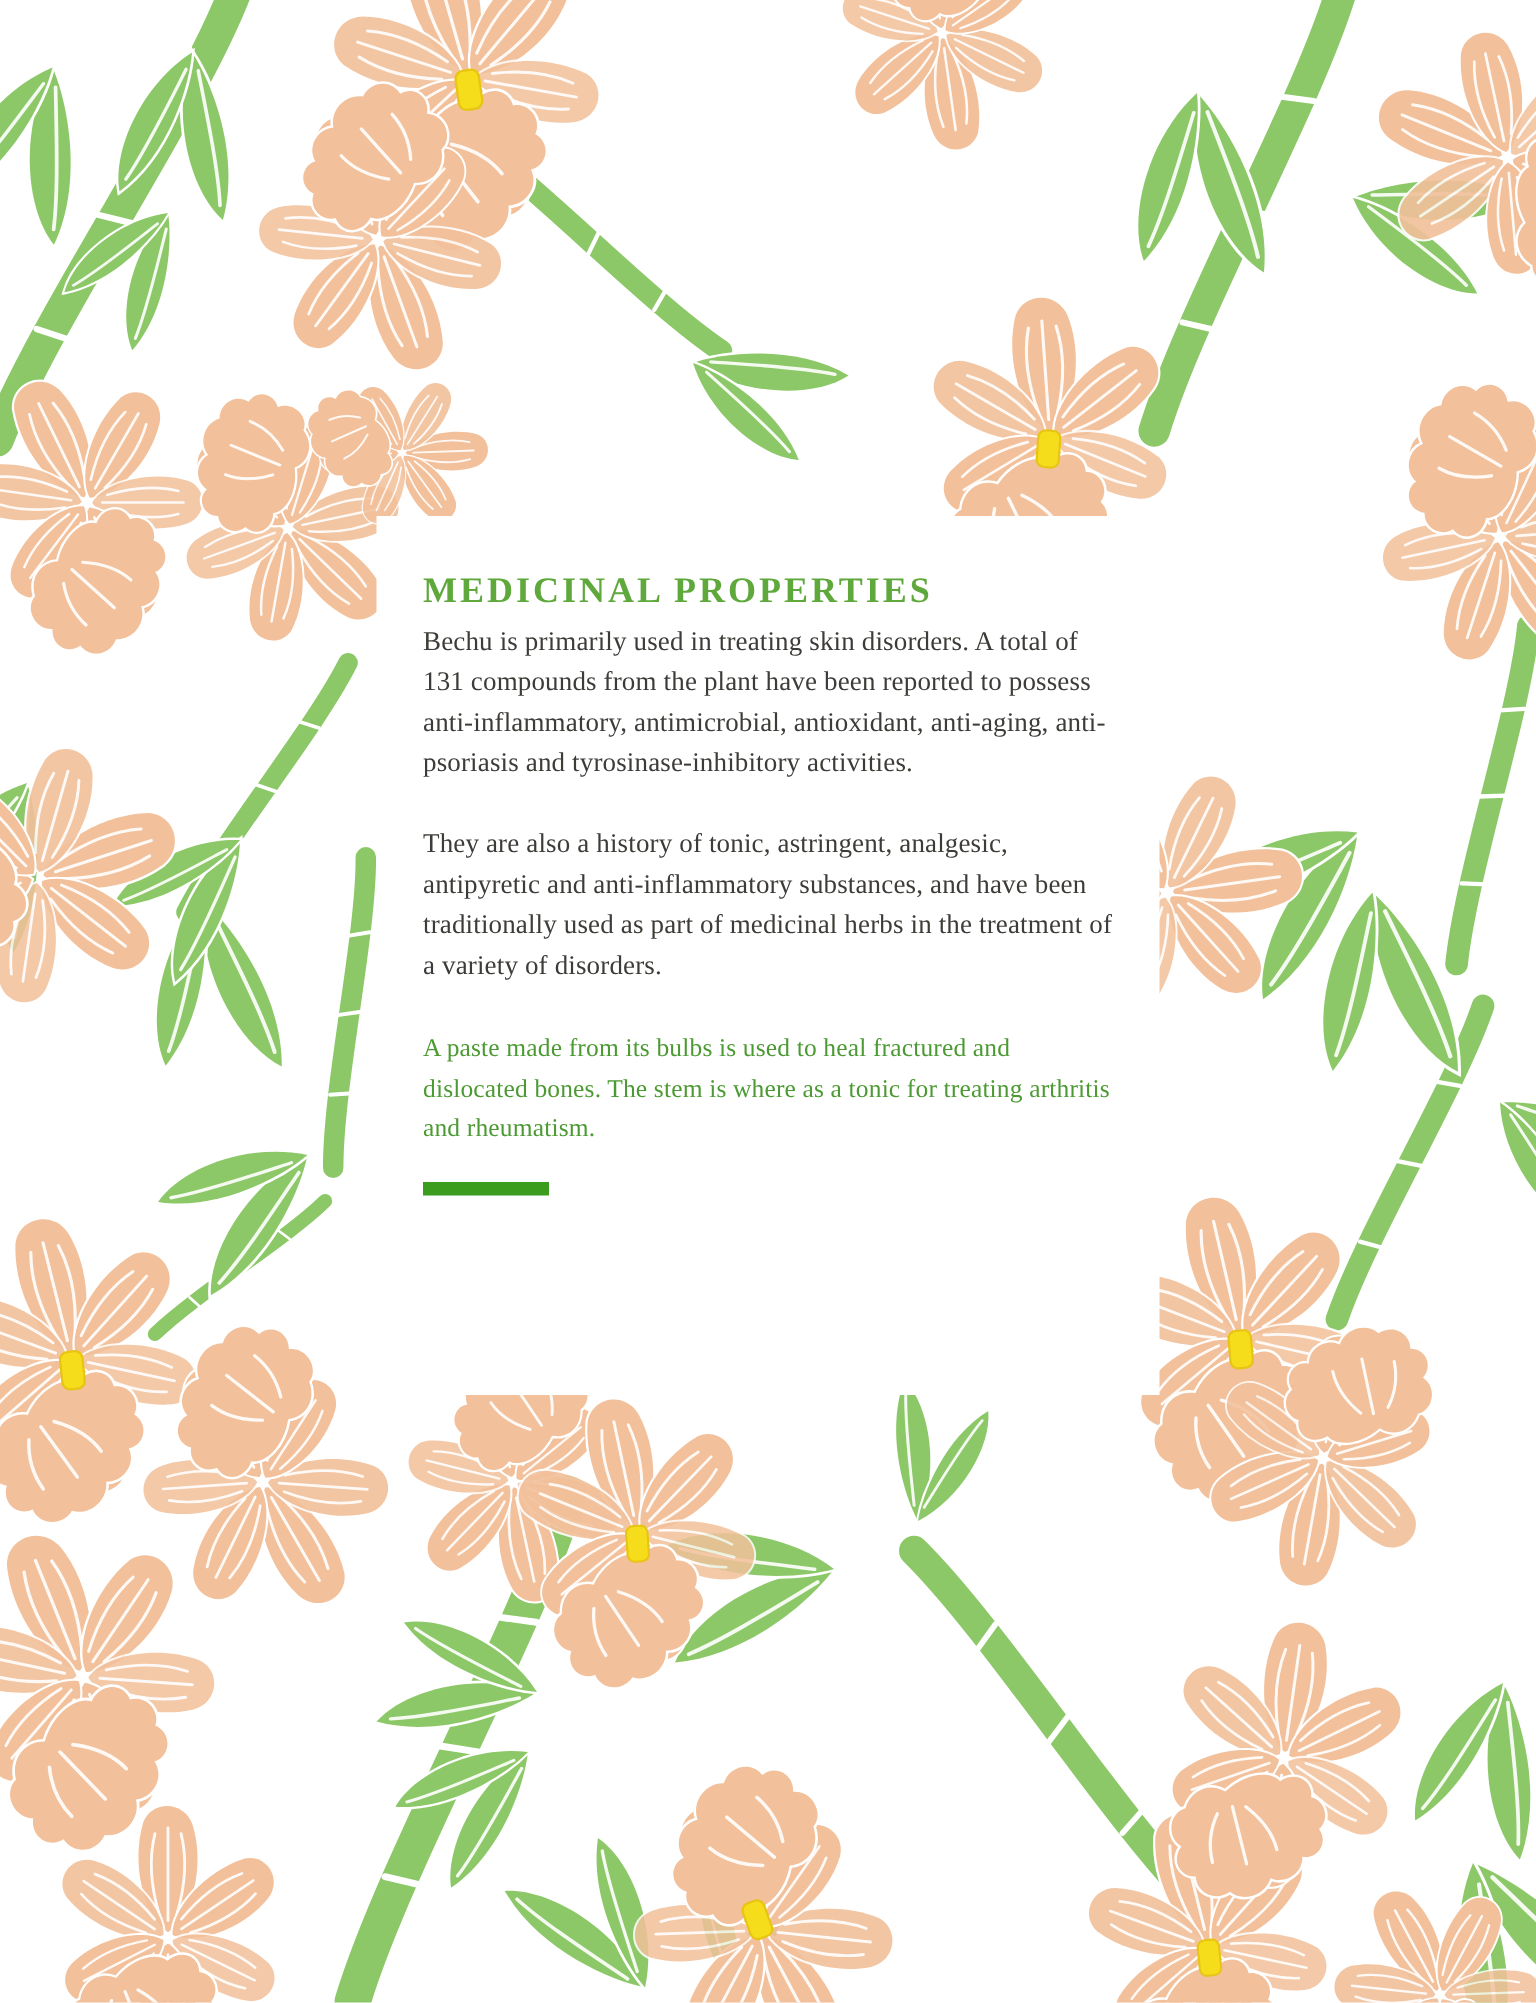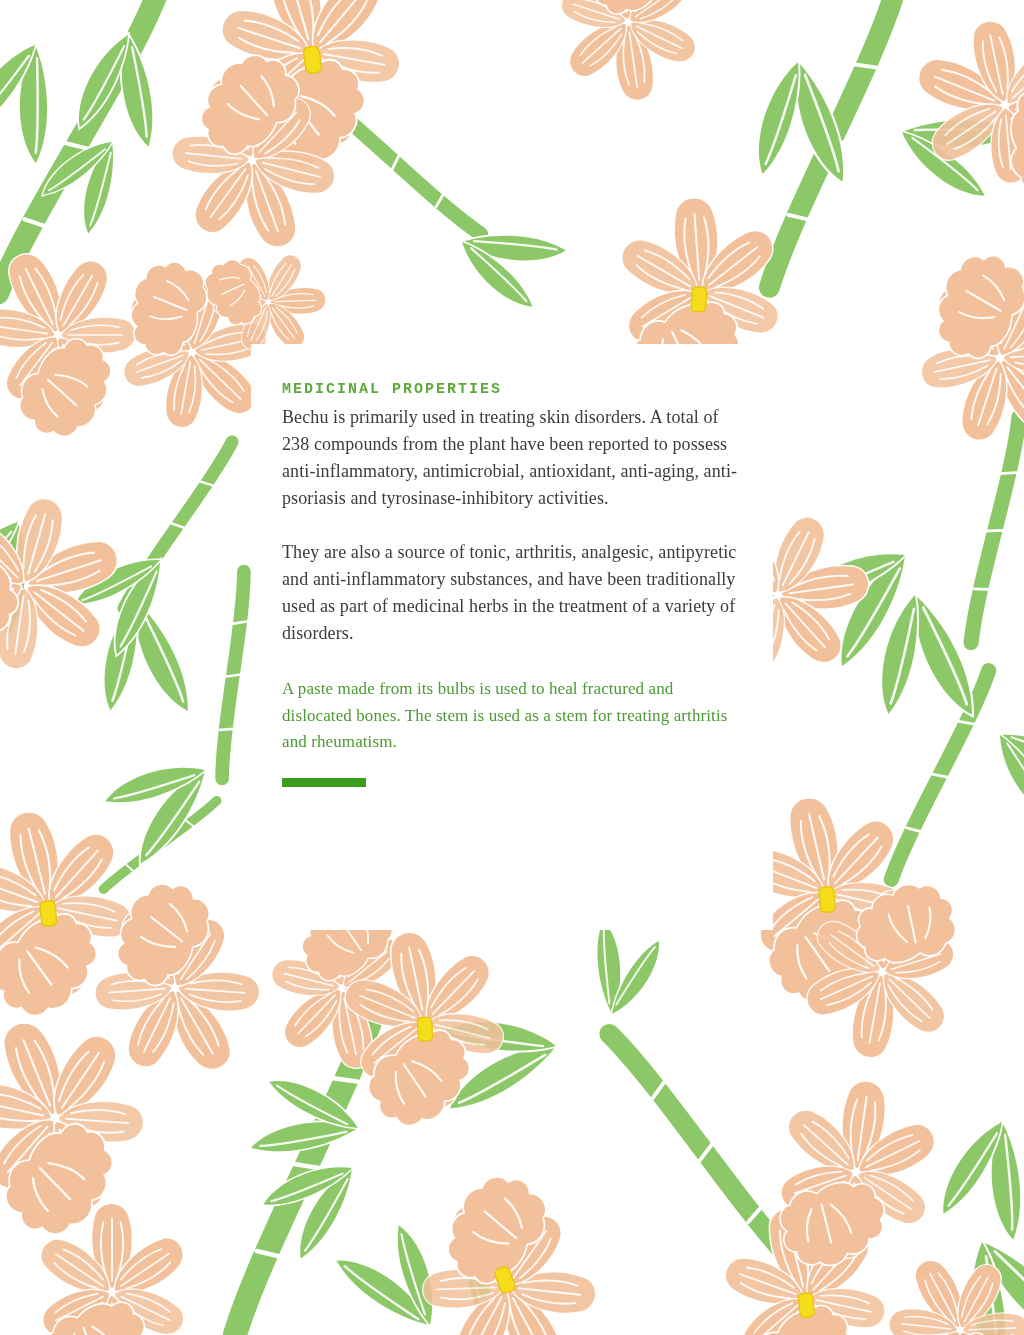--- a/index.html
+++ b/index.html
@@ -24,23 +24,22 @@
   .petal-fill{fill:var(--flower-peach);stroke:#ffffff;stroke-width:3;paint-order:stroke;}
   .leaf-fill{fill:var(--bamboo-green);stroke:#ffffff;stroke-width:3;paint-order:stroke;}
 
   .panel{
     position:absolute;left:251px;top:344px;width:522px;height:586px;
     background:var(--panel-bg);box-sizing:border-box;
     padding:37px 26px 0 31px;
   }
   .panel h2{
     margin:0 0 6px 0;
-    font-size:15px;font-weight:700;letter-spacing:2px;
+    font-size:24px;font-weight:700;letter-spacing:2px;
     color:var(--heading-green);
-    font-family:Liberation Mono, monospace;
   }
   .panel p{
     margin:0 0 27px 0;
     font-size:18px;line-height:27px;letter-spacing:.1px;
     color:var(--body-text);
   }
   .panel section + section h2{margin-top:-2px;}
   .panel .callout{
     color:var(--accent-green-text);
     font-size:17px;line-height:26.5px;
@@ -154,21 +153,21 @@
     <use href="#ob-flower-y" transform="translate(806,1298) rotate(-6) scale(0.95)"></use>
     <use href="#ob-flower" transform="translate(856,1172) rotate(16) scale(0.95)"></use>
     <use href="#ob-flower" transform="translate(882,972) rotate(-162) scale(0.9)"></use>
     <use href="#ob-flower" transform="translate(960,1330) rotate(-20) scale(0.8)"></use>
   </g>
 </svg>
 
 <main class="panel">
   <section>
     <h2>MEDICINAL PROPERTIES</h2>
-    <p>Bechu is primarily used in treating skin disorders. A total of 238 compounds from the plant have been reported to possess anti-inflammatory, antimicrobial, antioxidant, anti-aging, anti-psoriasis and tyrosinase-inhibitory activities.</p>
-    <p>They are also a source of tonic, arthritis, analgesic, antipyretic and anti-inflammatory substances, and have been traditionally used as part of medicinal herbs in the treatment of a variety of disorders.</p>
+    <p>Bechu is primarily used in treating skin disorders. A total of 131 compounds from the plant have been reported to possess anti-inflammatory, antimicrobial, antioxidant, anti-aging, anti-psoriasis and tyrosinase-inhibitory activities.</p>
+    <p>They are also a history of tonic, astringent, analgesic, antipyretic and anti-inflammatory substances, and have been traditionally used as part of medicinal herbs in the treatment of a variety of disorders.</p>
   </section>
 
 
-  <p class="callout">A paste made from its bulbs is used to heal fractured and dislocated bones. The stem is used as a stem for treating arthritis and rheumatism.</p>
+  <p class="callout">A paste made from its bulbs is used to heal fractured and dislocated bones. The stem is where as a tonic for treating arthritis and rheumatism.</p>
 
   <div class="divider"></div>
 </main>
 
 </body></html>

